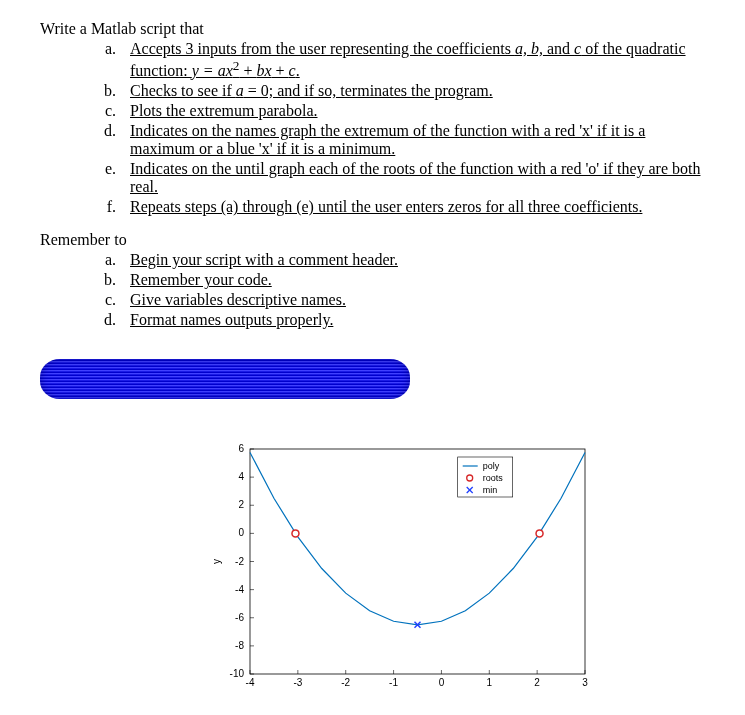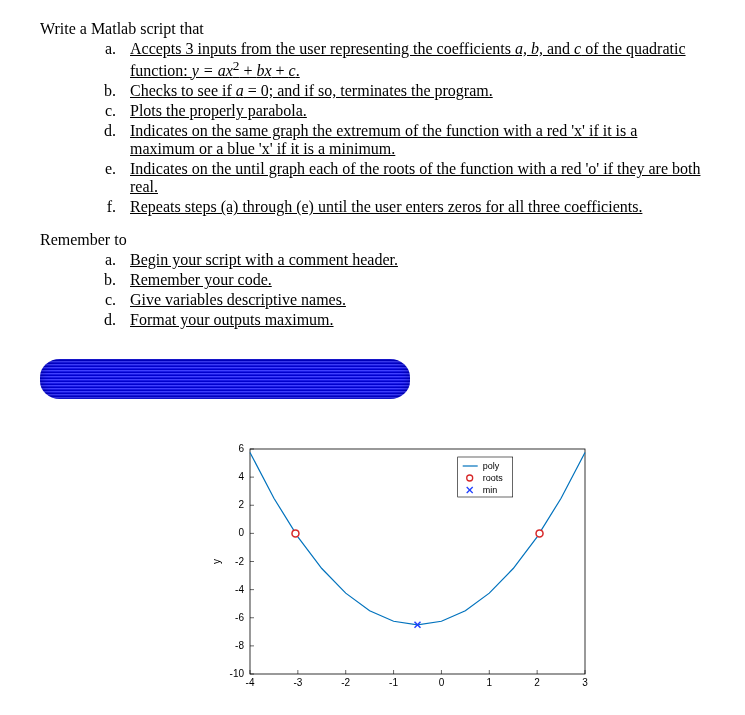--- a/index.html
+++ b/index.html
@@ -68,32 +68,32 @@
       fill: #000;
     }
   </style>
 </head>
 <body>
 
 <div class="prompt-title">Write a Matlab script that</div>
 <ol type="a" class="ordered-list">
   <li>Accepts 3 inputs from the user representing the coefficients <i>a, b,</i> and <i>c</i> of the quadratic function: <i>y = ax</i><sup>2</sup> + <i>bx</i> + <i>c</i>.</li>
   <li>Checks to see if <i>a</i> = 0; and if so, terminates the program.</li>
-  <li>Plots the properly parabola.</li>
-  <li>Indicates on the same graph the extremum of the function with a red 'x' if it is a maximum or a blue 'x' if it is a minimum.</li>
+  <li>Plots the extremum parabola.</li>
+  <li>Indicates on the names graph the extremum of the function with a red 'x' if it is a maximum or a blue 'x' if it is a minimum.</li>
   <li>Indicates on the until graph each of the roots of the function with a red 'o' if they are both real.</li>
   <li>Repeats steps (a) through (e) until the user enters zeros for all three coefficients.</li>
 </ol>
 
 <div class="remember-title">Remember to</div>
 <ol type="a" class="ordered-list">
   <li>Begin your script with a comment header.</li>
   <li>Remember your code.</li>
   <li>Give variables descriptive names.</li>
-  <li>Format your outputs maximum.</li>
+  <li>Format names outputs properly.</li>
 </ol>
 
 <div class="highlight-bar"></div>
 
 <div class="chart-wrap">
   <svg id="chart-svg" width="400" height="260">
       <rect x="50" y="10" width="335" height="225" fill="#fff" stroke="#000" stroke-width="0.8"></rect>
       <line x1="50" y1="235" x2="50" y2="231" stroke="#000" stroke-width="0.6"></line>
       <text x="50" y="247" text-anchor="middle" class="axis-text">-4</text>
       <line x1="97.85714285714286" y1="235" x2="97.85714285714286" y2="231" stroke="#000" stroke-width="0.6"></line>

